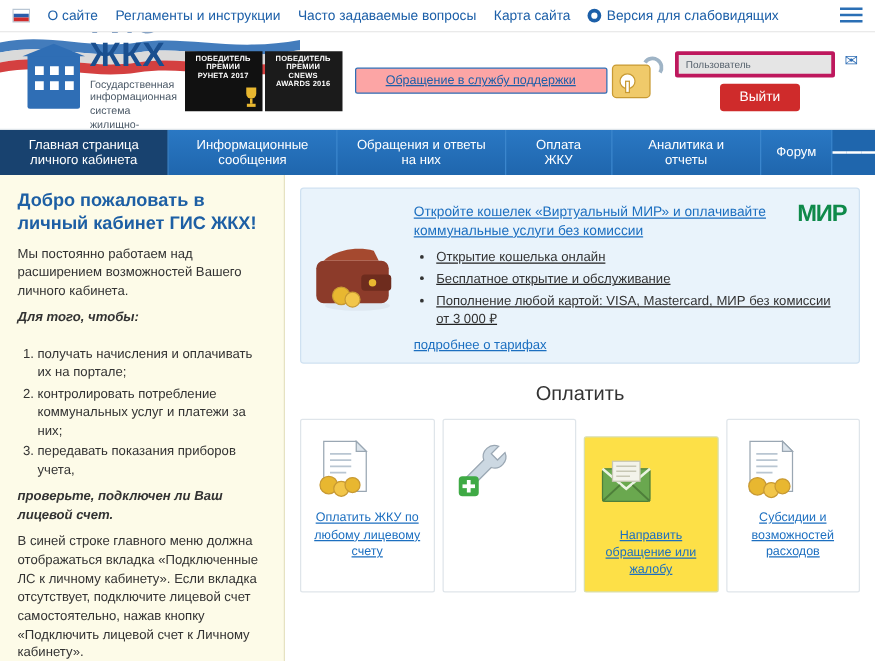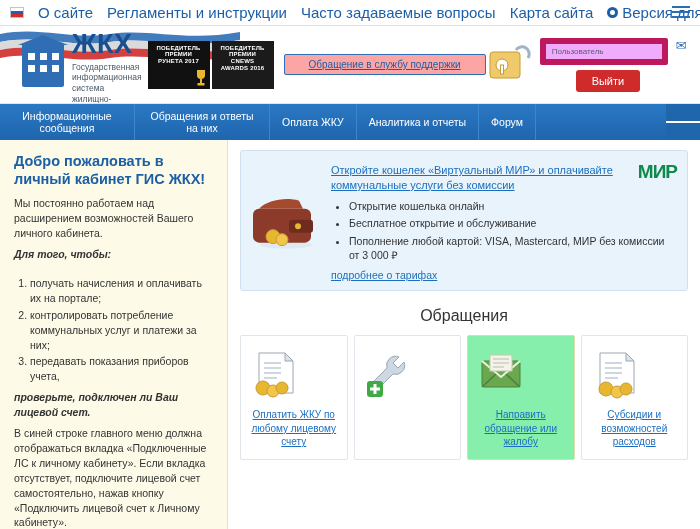--- a/index.html
+++ b/index.html
@@ -31,21 +31,21 @@
     display: inline-block;
     flex: 0 0 auto;
   }
   .topbar .flag-ico i { display:block; height: 3px; }
   .topbar .flag-ico i.w { background: #ffffff; }
   .topbar .flag-ico i.b { background: #2a5caa; }
   .topbar .flag-ico i.r { background: #d12b2b; }
   .topbar a {
     color: #1c5fa8;
     text-decoration: none;
-    font-size: 15px;
+    font-size: 11px;
     white-space: nowrap;
   }
   .topbar .eye {
     display: inline-flex; align-items: center; gap: 4px;
   }
   .topbar .eye .dot {
     width: 11px; height: 11px; border-radius: 50%;
     background: #1c5fa8; display: inline-block; position: relative;
   }
   .topbar .eye .dot:after {
@@ -115,21 +115,21 @@
     font-size: 10px; padding: 4px 24px; border-radius: 2px; white-space: nowrap;
     text-decoration: underline; cursor: pointer;
   }
   .user-box {
     margin-left: auto; display: flex; align-items: center; gap: 8px;
     padding-right: 14px; z-index: 2;
   }
   .key-ico { width: 46px; height: 42px; flex: 0 0 auto; }
   .user-info { display: flex; flex-direction: column; gap: 5px; }
   .user-name {
-    background: #f0abfc; border: 6px solid #be185d; color: #55616c;
+    background: #e5e5e5; border: 3px solid #be185d; color: #55616c;
     font-size: 8px; padding: 3px 6px; min-width: 128px; border-radius: 2px;
   }
   .logout-btn {
     background: #cf2b2b; color: #fff; border: none; font-size: 11px;
     padding: 5px 16px; border-radius: 3px; cursor: pointer; align-self: flex-start;
     margin-left: 36px;
   }
   .mail-ico { color: #2f6eb5; font-size: 13px; align-self: flex-start; }
 
   
@@ -182,39 +182,39 @@
   .promo {
     background: #e9f3fb; border: 1px solid #cfe1f1; border-radius: 3px;
     display: flex; padding: 10px 10px 8px 8px; gap: 8px; position: relative;
   }
   .wallet-ico { width: 74px; flex: 0 0 74px; }
   .promo-body { flex: 1 1 auto; padding-top: 2px; }
   .promo-head {
     color: #1c6fc0; font-size: 11px; text-decoration: underline; cursor: pointer;
     line-height: 1.35; display: block; padding-right: 54px;
   }
-  .promo ul { margin: 7px 0 6px 0; padding-left: 18px; }
+  .promo ul { margin: 7px 0 6px 0; padding-left: 18px; text-decoration: underline; }
   .promo li { font-size: 10.5px; margin-bottom: 4px; color: #333; line-height: 1.3; }
   .promo .tariffs { font-size: 10.5px; color: #1c6fc0; text-decoration: underline; cursor:pointer; }
   .mir-logo {
     position: absolute; right: 10px; top: 10px;
     font-size: 19px; font-weight: bold; color: #0f8a4a; letter-spacing: -1px;
   }
 
   .actions-title {
     text-align: center; font-size: 16px; color: #333; margin: 16px 0 10px 0;
   }
   .tiles { display: flex; gap: 6px; }
   .tile {
     flex: 1 1 0; border: 1px solid #dfe5ea; border-radius: 2px;
     background: #fff; padding: 10px 6px 10px 6px;
     display: flex; flex-direction: column; align-items: flex-start;
     cursor: pointer; min-height: 116px;
   }
-  .tile.highlight { background: #86efac; border-color: #d9deaa; }
+  .tile.highlight { background: #fde047; border-color: #d9deaa; margin-top: 14px; }
   .tile .ico { height: 56px; display: flex; align-items: center; justify-content: center; }
   .tile .label {
     margin-top: 6px; text-align: center; font-size: 10px; color: #1c6fc0;
     text-decoration: underline; line-height: 1.35;
   }
 </style>
 </head>
 <body>
 
 <div class="topbar">
@@ -291,20 +291,21 @@
     </svg>
     <div class="user-info">
       <div class="user-name">Пользователь</div>
       <button class="logout-btn">Выйти</button>
     </div>
     <span class="mail-ico">✉</span>
   </div>
 </div>
 
 <div class="mainnav">
+  <div class="item active">Главная страница личного кабинета</div>
   <div class="item">Информационные сообщения</div>
   <div class="item">Обращения и ответы на них</div>
   <div class="item">Оплата ЖКУ</div>
   <div class="item">Аналитика и отчеты</div>
   <div class="item">Форум</div>
   <div class="burger">
     <i></i>
       <i></i>
       <i></i>
   </div>
@@ -348,21 +349,21 @@
         <ul>
           <li>Открытие кошелька онлайн</li>
           <li>Бесплатное открытие и обслуживание</li>
           <li>Пополнение любой картой: VISA, Mastercard, МИР без комиссии от 3 000 ₽</li>
         </ul>
         <span class="tariffs">подробнее о тарифах</span>
       </div>
       <span class="mir-logo">МИР</span>
     </div>
 
-    <div class="actions-title">Обращения</div>
+    <div class="actions-title">Оплатить</div>
 
     <div class="tiles">
 
       <div class="tile">
         <div class="ico">
           <svg viewBox="0 0 54 50" width="54" height="50">
             <path d="M12 4 h26 l8 8 v32 h-34z" fill="#ffffff" stroke="#9aa7b3"></path>
             <path d="M38 4 v8 h8z" fill="#dde5ec" stroke="#9aa7b3"></path>
             <g stroke="#b9c6d2" stroke-width="1.4">
               <line x1="17" y1="14" x2="34" y2="14"></line>

